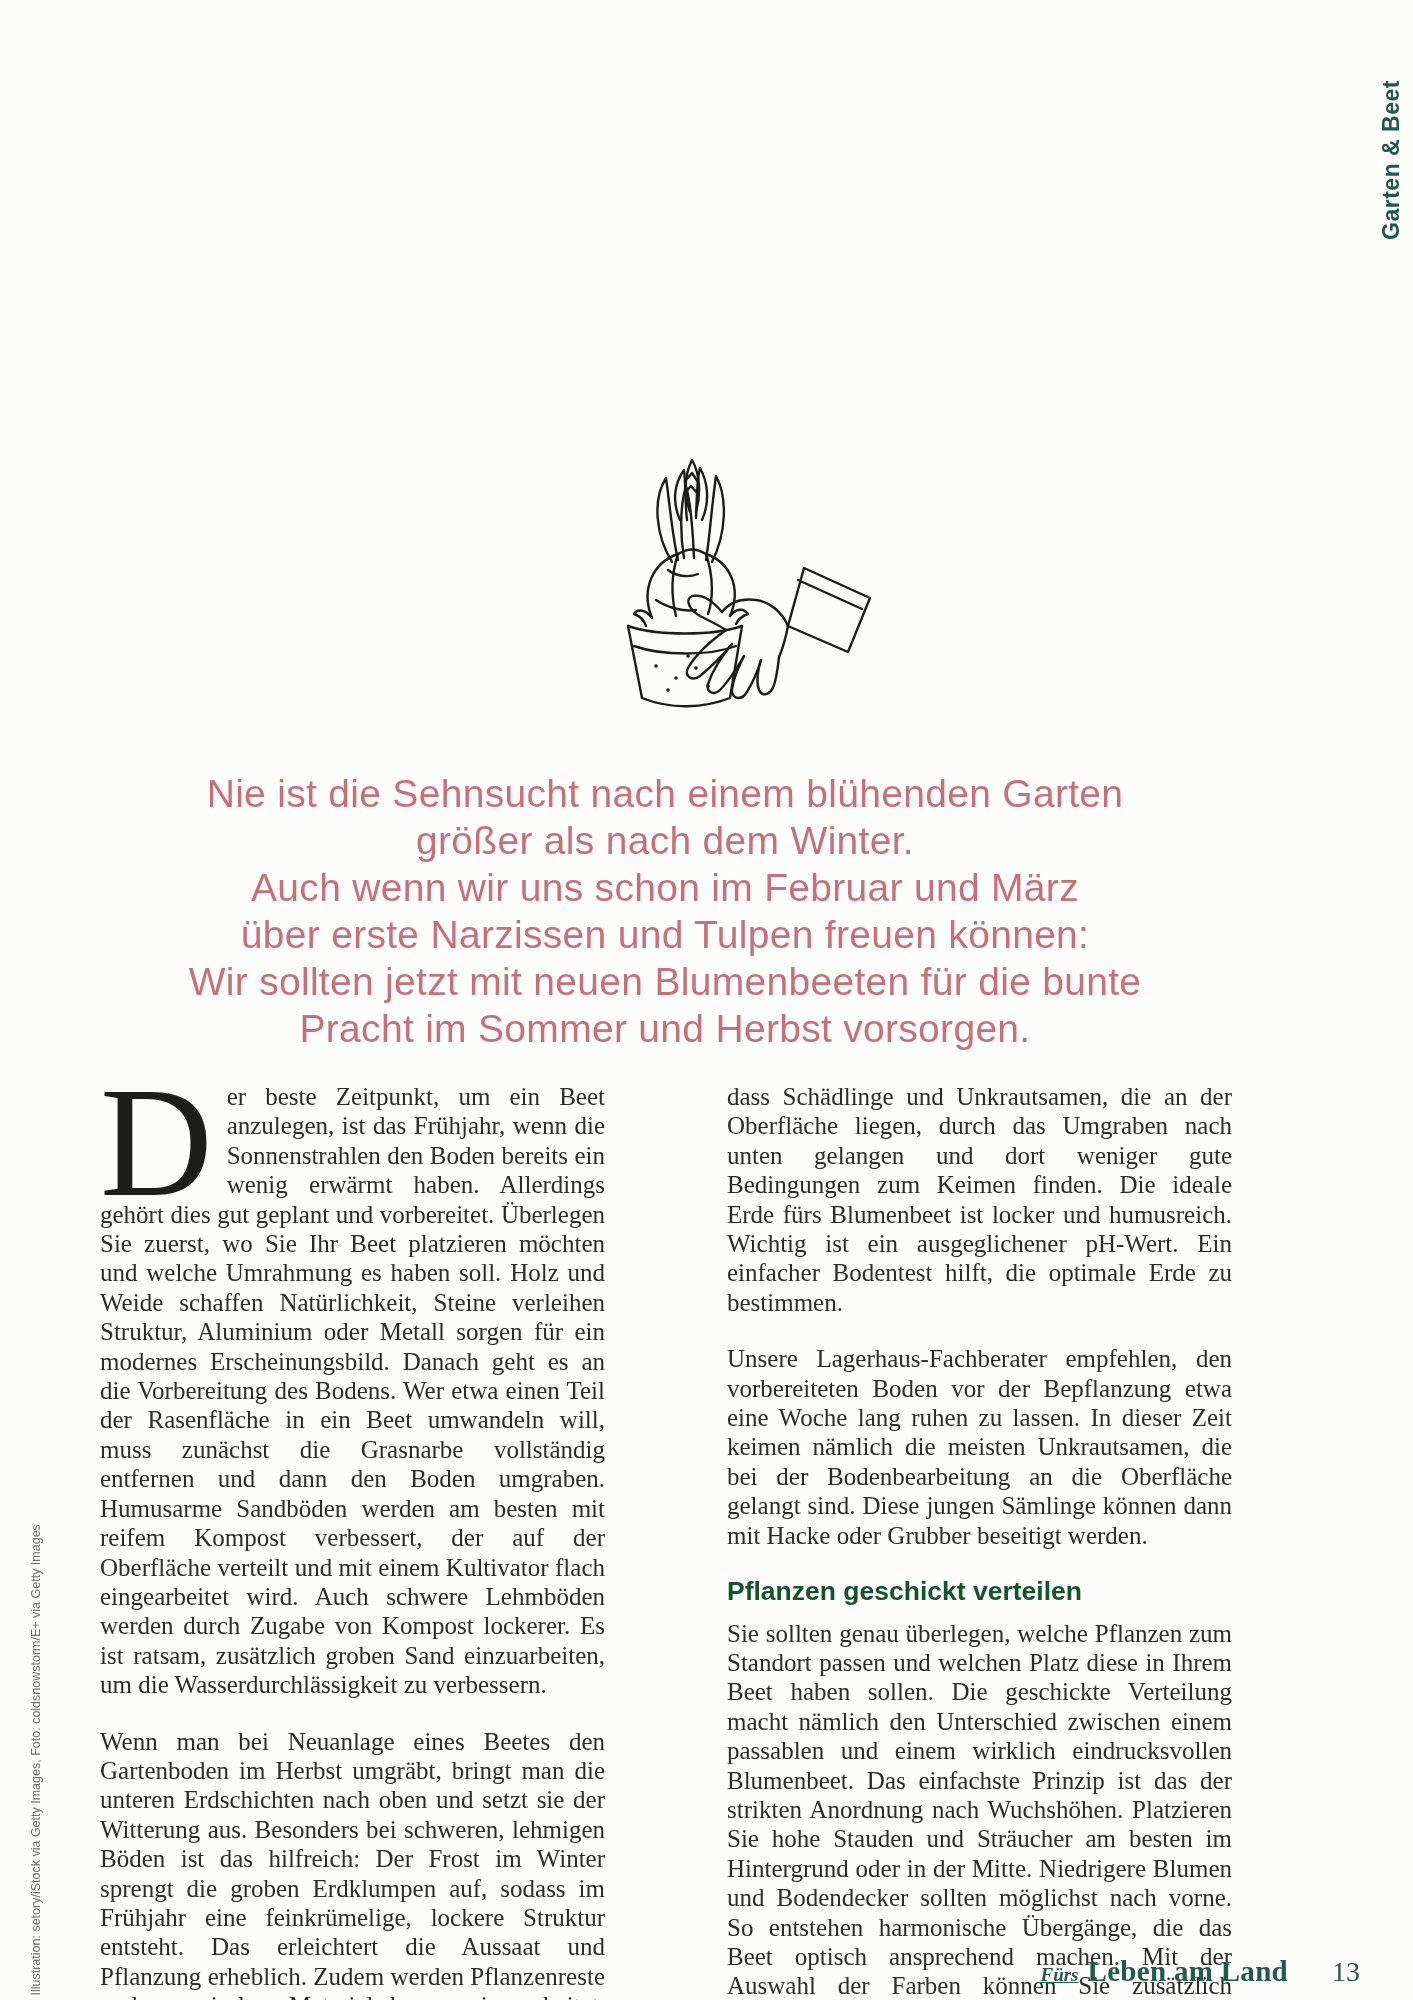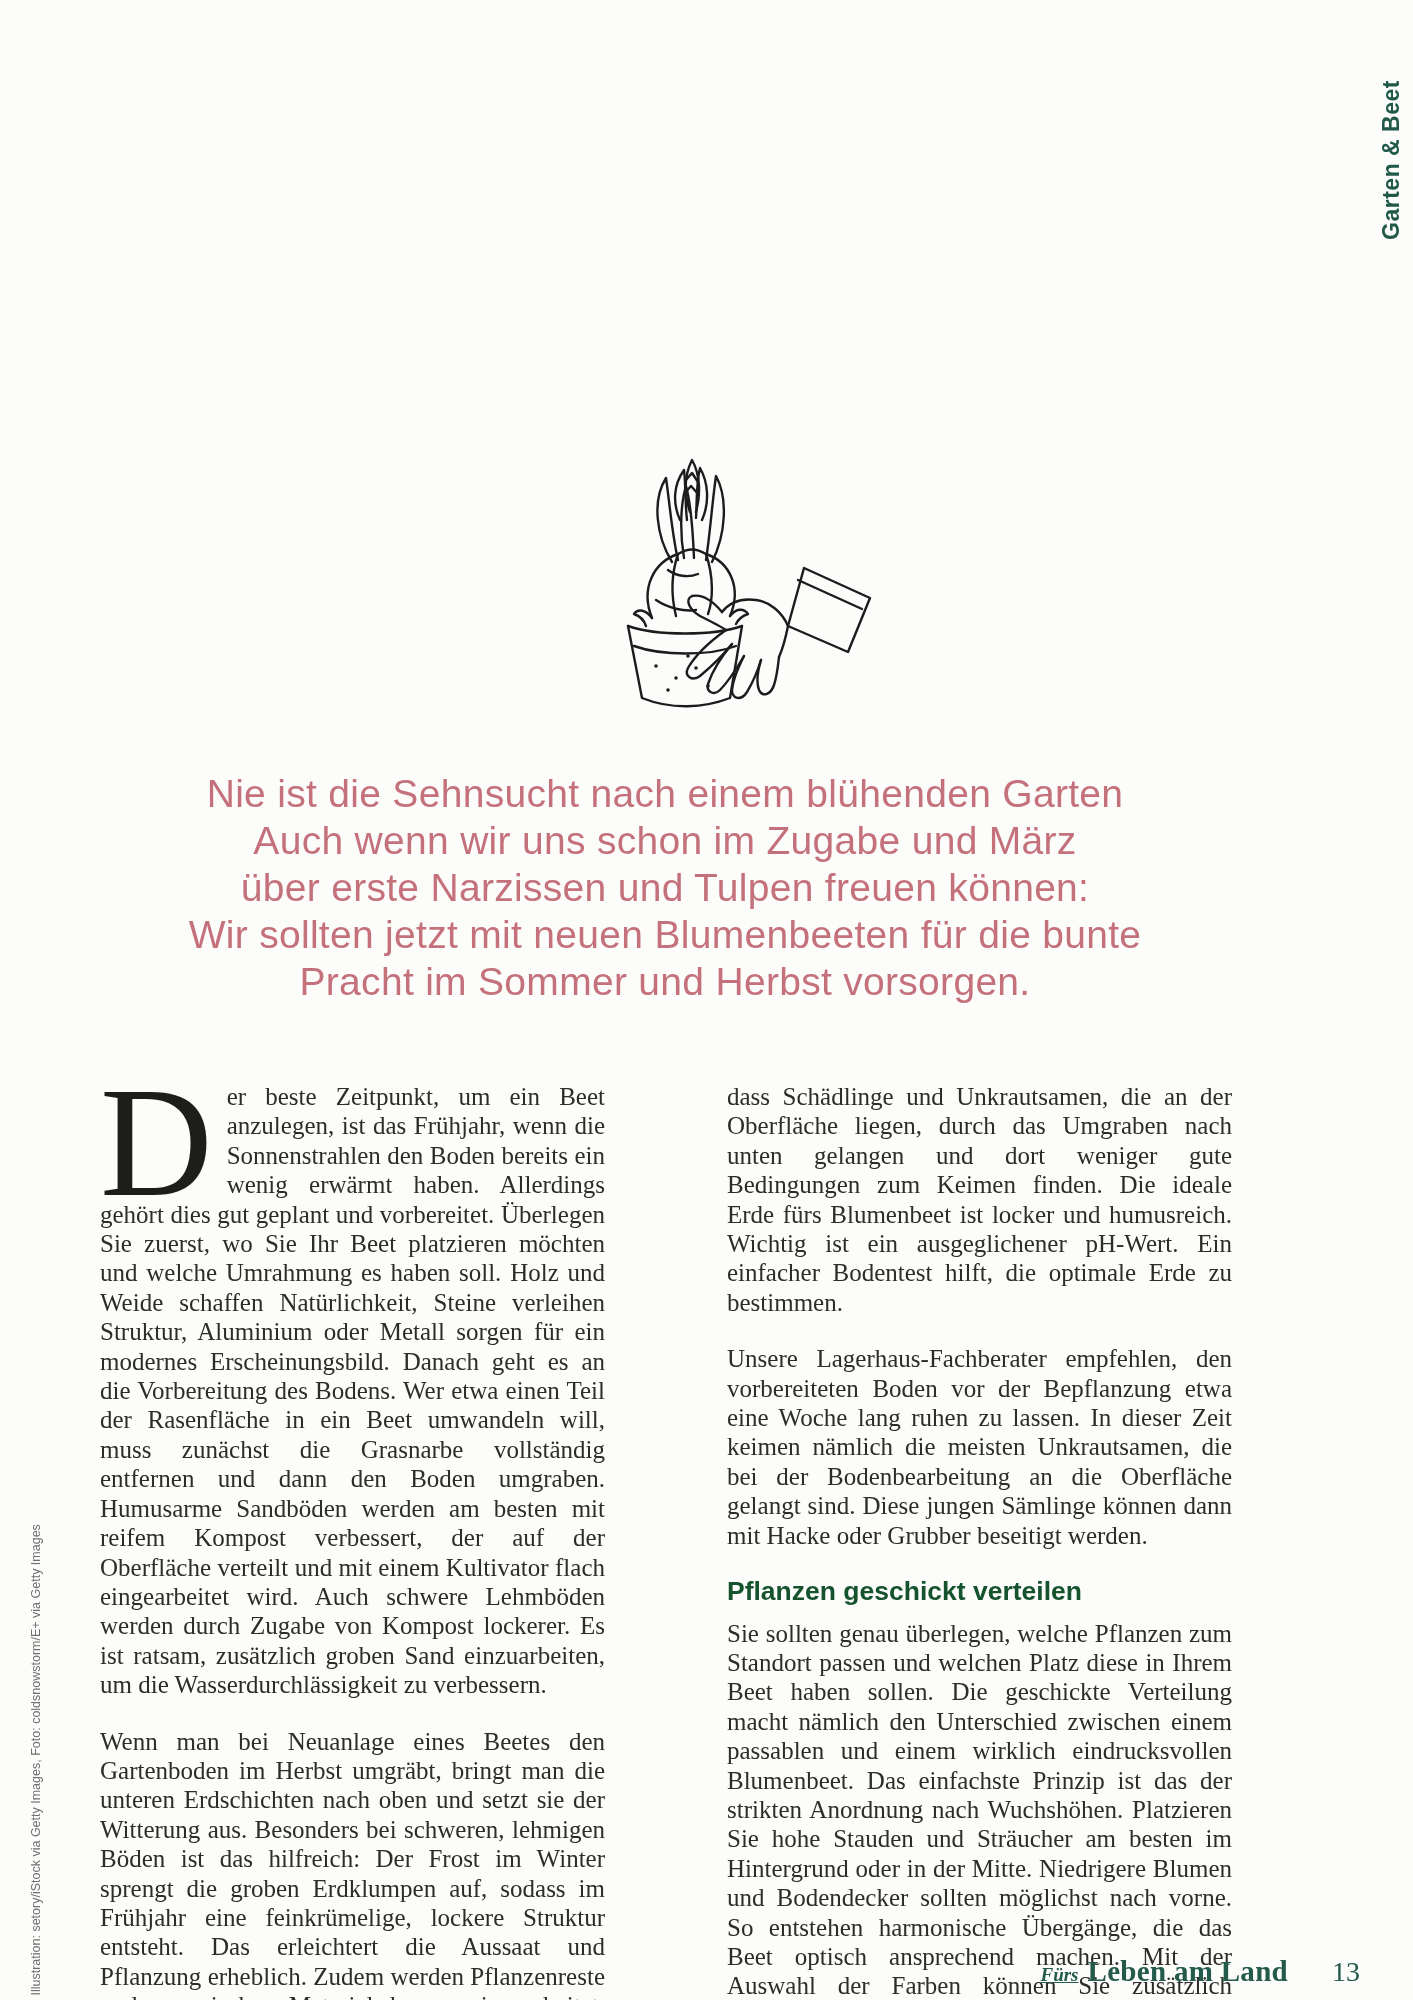--- a/index.html
+++ b/index.html
@@ -117,21 +117,22 @@
         <path d="M160,194 C150,206 140,222 136,234 C134,242 142,246 148,240 C158,230 166,216 172,206"></path>
         <path d="M172,206 C166,218 160,232 160,242 C162,250 170,250 175,242 C181,232 186,220 189,210"></path>
         <path d="M189,210 C186,220 184,232 187,240 C191,248 199,244 202,235 C205,226 206,216 207,207"></path>
         <path d="M207,207 C212,196 214,186 216,176"></path>
       </g>
     </svg>
   </div>
 
   <p class="intro">
     <span>Nie ist die Sehnsucht nach einem blühenden Garten</span>
-    <span>Auch wenn wir uns schon im Zugabe und März</span>
+    <span>größer als nach dem Winter.</span>
+    <span>Auch wenn wir uns schon im Februar und März</span>
     <span>über erste Narzissen und Tulpen freuen können:</span>
     <span>Wir sollten jetzt mit neuen Blumenbeeten für die bunte</span>
     <span>Pracht im Sommer und Herbst vorsorgen.</span>
   </p>
 
   <div class="columns">
     <div class="col">
       <p class="para"><span class="dropcap">D</span><span>er beste Zeitpunkt, um ein Beet anzulegen, ist das Frühjahr, wenn die Sonnenstrahlen den Boden bereits ein wenig erwärmt haben. Allerdings gehört dies gut geplant und vorbereitet. Überlegen Sie zuerst, wo Sie Ihr Beet platzieren möchten und welche Umrahmung es haben soll. Holz und Weide schaffen Natürlichkeit, Steine verleihen Struktur, Aluminium oder Metall sorgen für ein modernes Erscheinungsbild. Danach geht es an die Vorbereitung des Bodens. Wer etwa einen Teil der Rasenfläche in ein Beet umwandeln will, muss zunächst die Grasnarbe vollständig entfernen und dann den Boden umgraben. Humusarme Sandböden werden am besten mit reifem Kompost verbessert, der auf der Oberfläche verteilt und mit einem Kultivator flach eingearbeitet wird. Auch schwere Lehmböden werden durch Zugabe von Kompost lockerer. Es ist ratsam, zusätzlich groben Sand einzuarbeiten, um die Wasserdurchlässigkeit zu verbessern.</span></p>
       <p class="para"><span>Wenn man bei Neuanlage eines Beetes den Gartenboden im Herbst umgräbt, bringt man die unteren Erdschichten nach oben und setzt sie der Witterung aus. Besonders bei schweren, lehmigen Böden ist das hilfreich: Der Frost im Winter sprengt die groben Erdklumpen auf, sodass im Frühjahr eine feinkrümelige, lockere Struktur entsteht. Das erleichtert die Aussaat und Pflanzung erheblich. Zudem werden Pflanzenreste und organisches Material besser eingearbeitet, was die Humusbildung fördert. Ein weiterer Vorteil ist,</span></p>
     </div>

